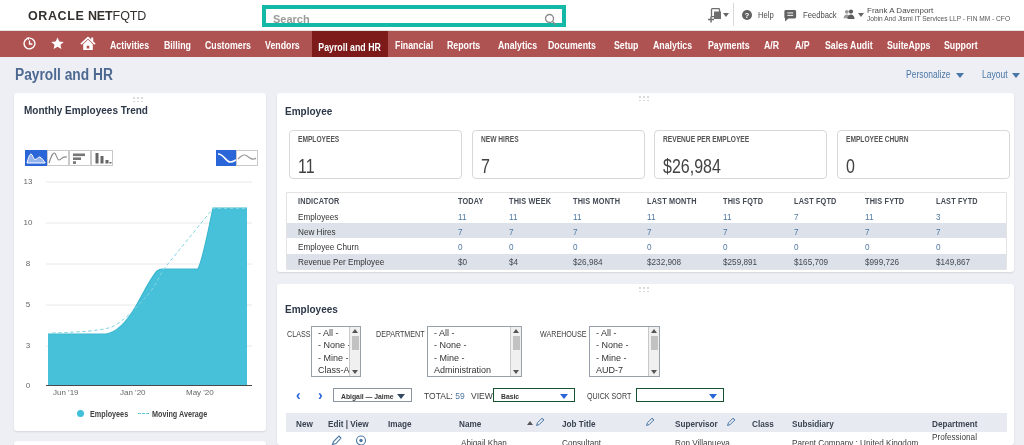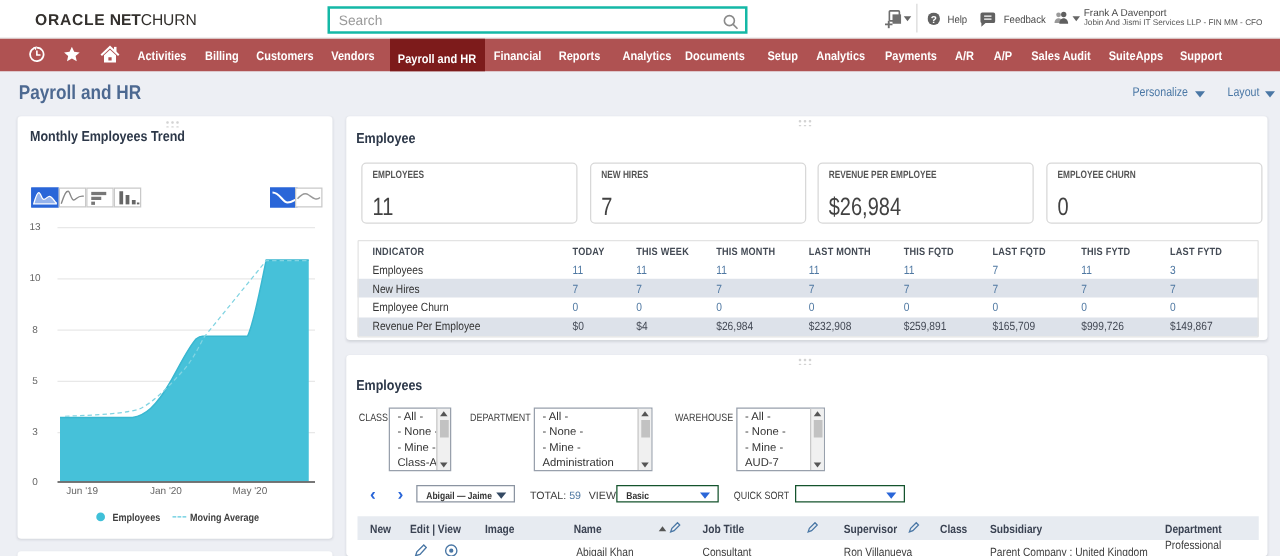--- a/index.html
+++ b/index.html
@@ -7,21 +7,21 @@
   #app { position:relative; width:1024px; height:445px; background:#edeff4;
          font-family:"Liberation Sans", sans-serif; }
   .abs { position:absolute; }
 
   
   #topbar { position:absolute; left:0; top:0; width:1024px; height:31px; background:#ffffff; border-bottom:1px solid #e2e2e2; }
   #logo { position:absolute; left:28px; top:9px; font-size:12.5px; color:#33302d; white-space:nowrap; }
   #logo .o { font-weight:bold; letter-spacing:0.6px; }
   #logo .n { font-weight:bold; margin-left:3.5px; letter-spacing:-0.1px; }
   #logo .s { letter-spacing:-0.1px; }
-  #searchbox { position:absolute; left:262px; top:5px; width:336px; height:22px; border:2px solid #14b8a6; background:#fff; }
+  #searchbox { position:absolute; left:262px; top:5px; width:304px; height:22px; border:4px solid #14b8a6; background:#fff;font-weight:bold; }
   #searchbox span { position:absolute; left:7px; top:4px; font-size:11px; color:#9a9a9a; }
   .ticon { color:#666; }
   #usr1 { position:absolute; left:867px; top:6px; font-size:8px; color:#4a4a4a; }
   #usr2 { position:absolute; left:867px; top:15px; font-size:6.6px; color:#555; white-space:nowrap; }
 
   
   #nav { position:absolute; left:0; top:31px; width:1024px; height:26px; background:#af5252; }
   .nv { position:absolute; top:0; height:26px; line-height:29px; color:#fff; font-size:10px; font-weight:bold; white-space:nowrap; transform:scaleX(0.88); transform-origin:0 50%; }
   #nvsel .nv { position:static; display:inline-block; transform:scaleX(0.88); transform-origin:50% 50%; }
   #nvsel { position:absolute; left:312px; top:0; width:76px; height:26px; background:#7d1b1b; text-align:center; line-height:29px; }
@@ -82,21 +82,21 @@
   .dd.gray { border:1px solid #8b94a1;padding-left:32px; }
   #thead2 { position:absolute; left:286px; top:413px; width:721px; height:18.5px; background:#e7ebf1; }
   .th2 { position:absolute; top:417.5px; font-size:9.5px; color:#3a4252; font-weight:bold; transform:scaleX(0.86); transform-origin:0 0; white-space:nowrap; }
   .td2 { position:absolute; top:437px; font-size:9.5px; color:#3c3c3c; transform:scaleX(0.86); transform-origin:0 0; white-space:nowrap; }
 </style>
 </head>
 <body>
 <div id="app">
 
   <div id="topbar">
-    <div id="logo"><span class="o">ORACLE</span><span class="n">NET</span><span class="s">CHURN</span></div>
+    <div id="logo"><span class="o">ORACLE</span><span class="n">NET</span><span class="s">FQTD</span></div>
     <div id="searchbox">
         <span>Search</span>
       <svg style="position:absolute;right:5px;top:4px" width="13" height="13" viewBox="0 0 13 13">
           <circle cx="5.5" cy="5.5" r="4" fill="none" stroke="#8a8a8a" stroke-width="1.3"></circle>
           <line x1="8.5" y1="8.5" x2="12" y2="12" stroke="#8a8a8a" stroke-width="1.3"></line>
         </svg>
     </div>
     <svg class="abs" style="left:708px;top:8px" width="13" height="15" viewBox="0 0 13 15">
       <rect x="3.5" y="0.7" width="8" height="8" rx="0.8" fill="none" stroke="#6e6e6e" stroke-width="1.3"></rect>
       <rect x="6" y="3.5" width="7" height="7.5" fill="#6e6e6e"></rect>

